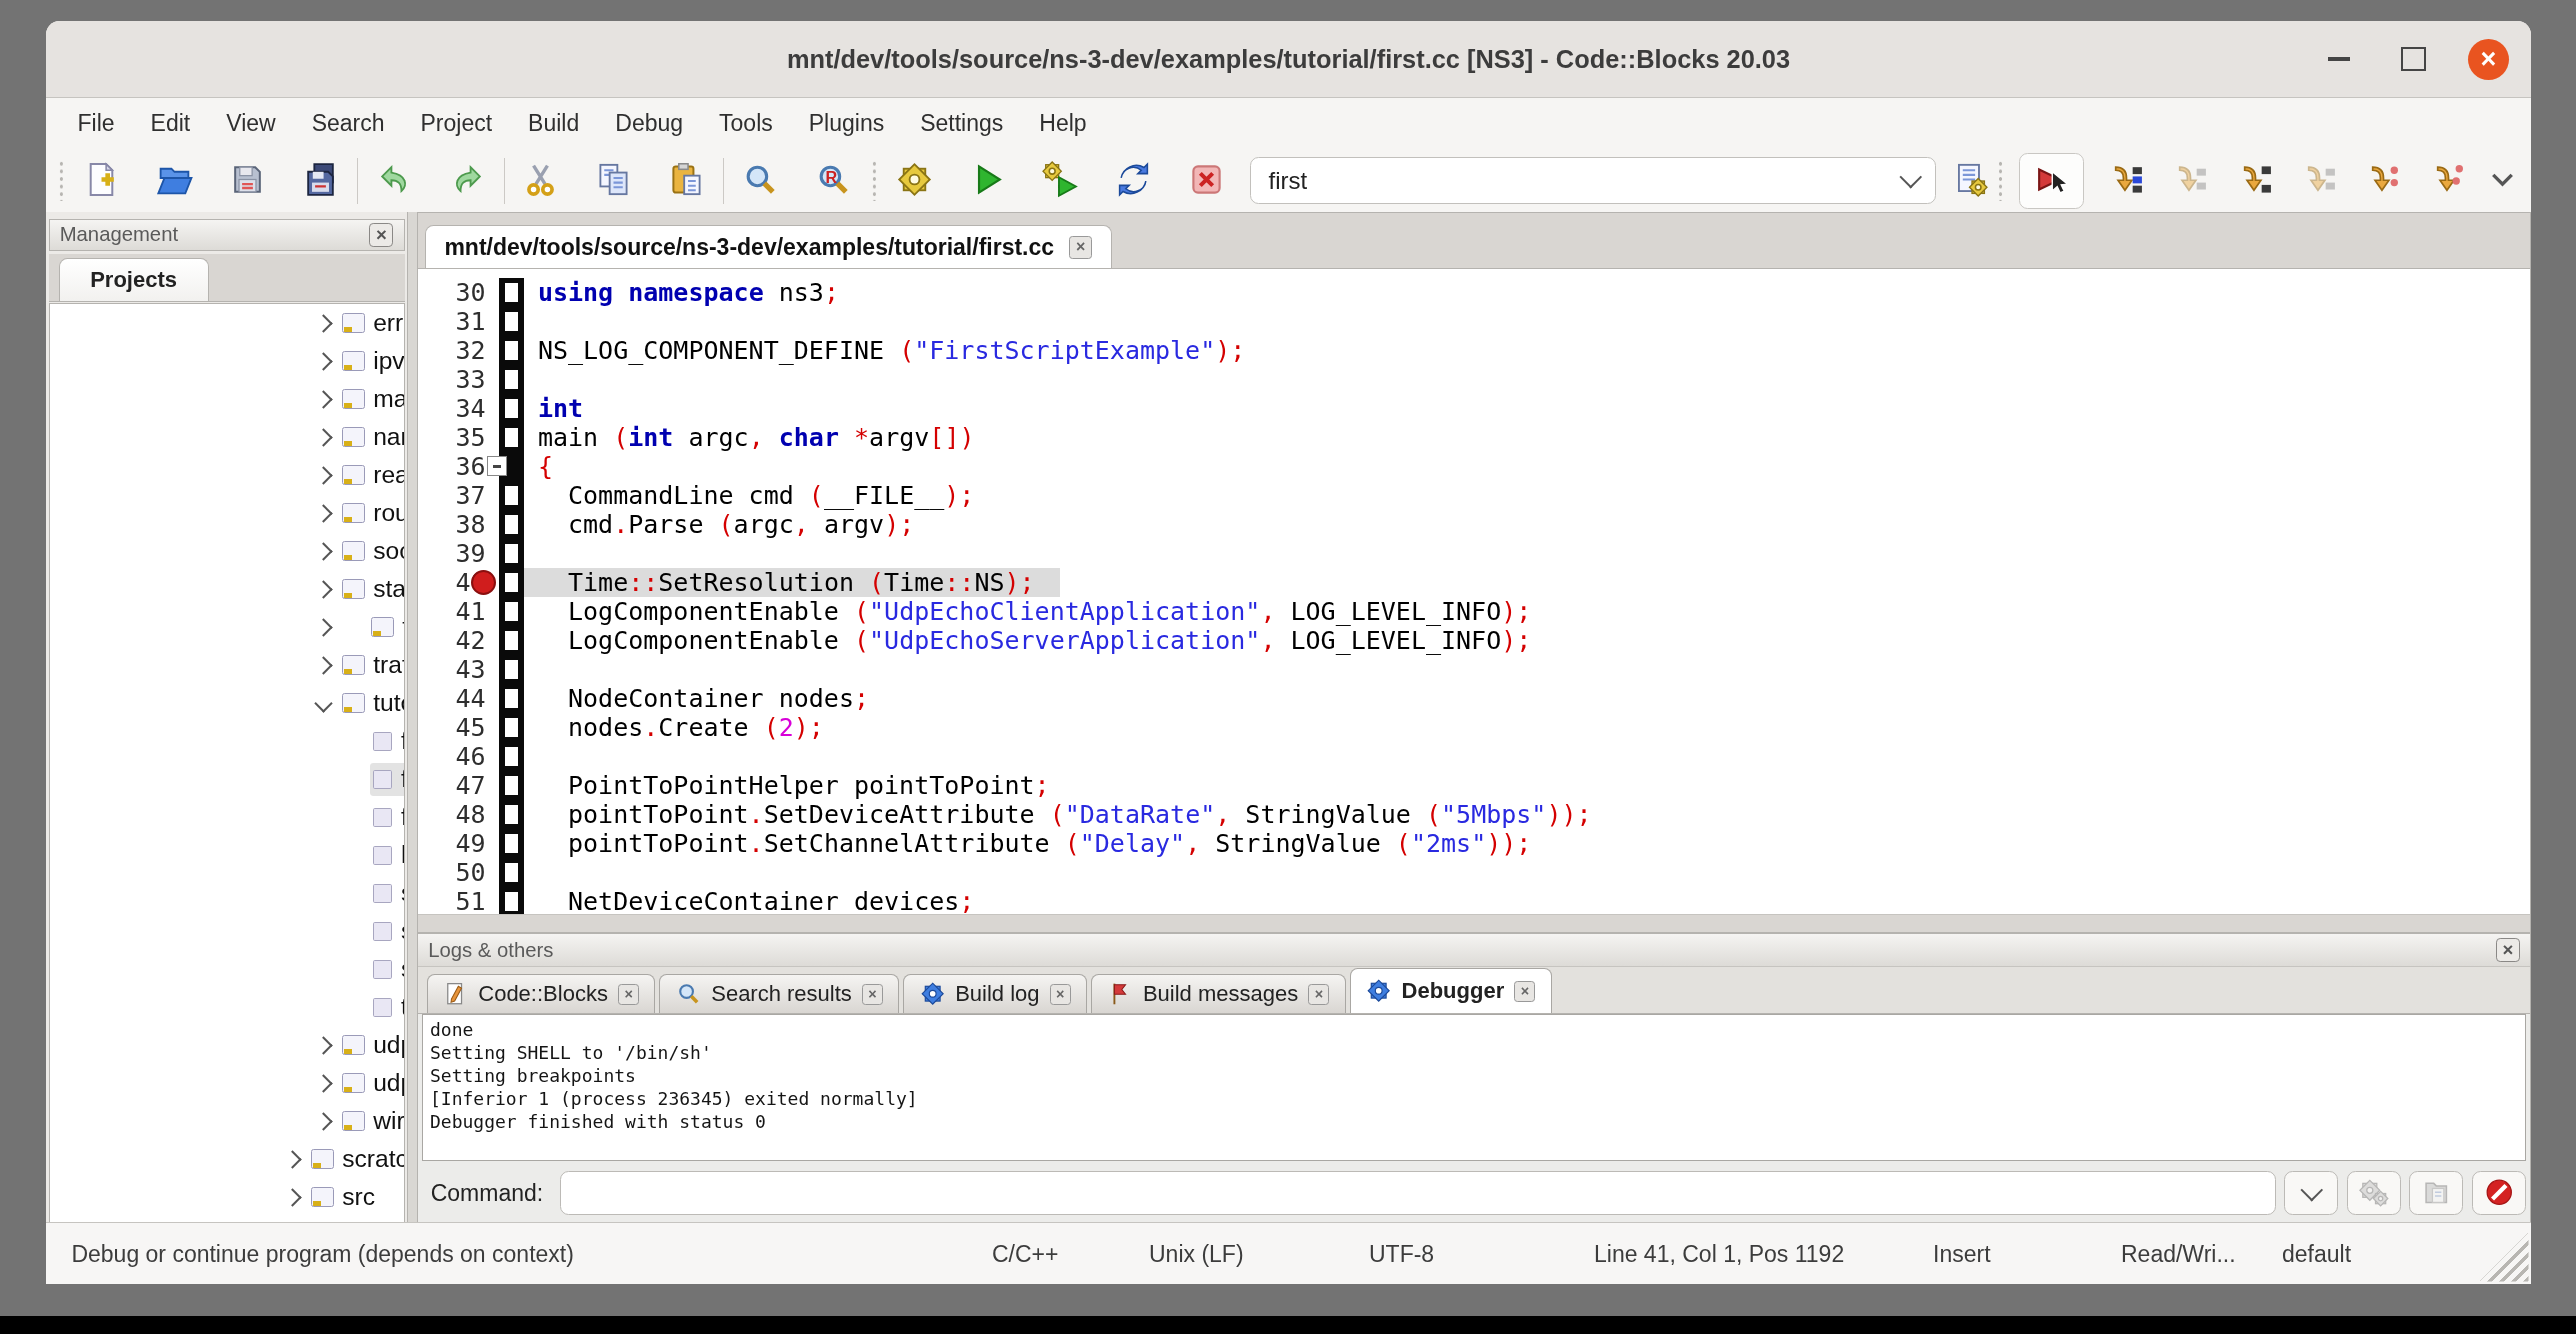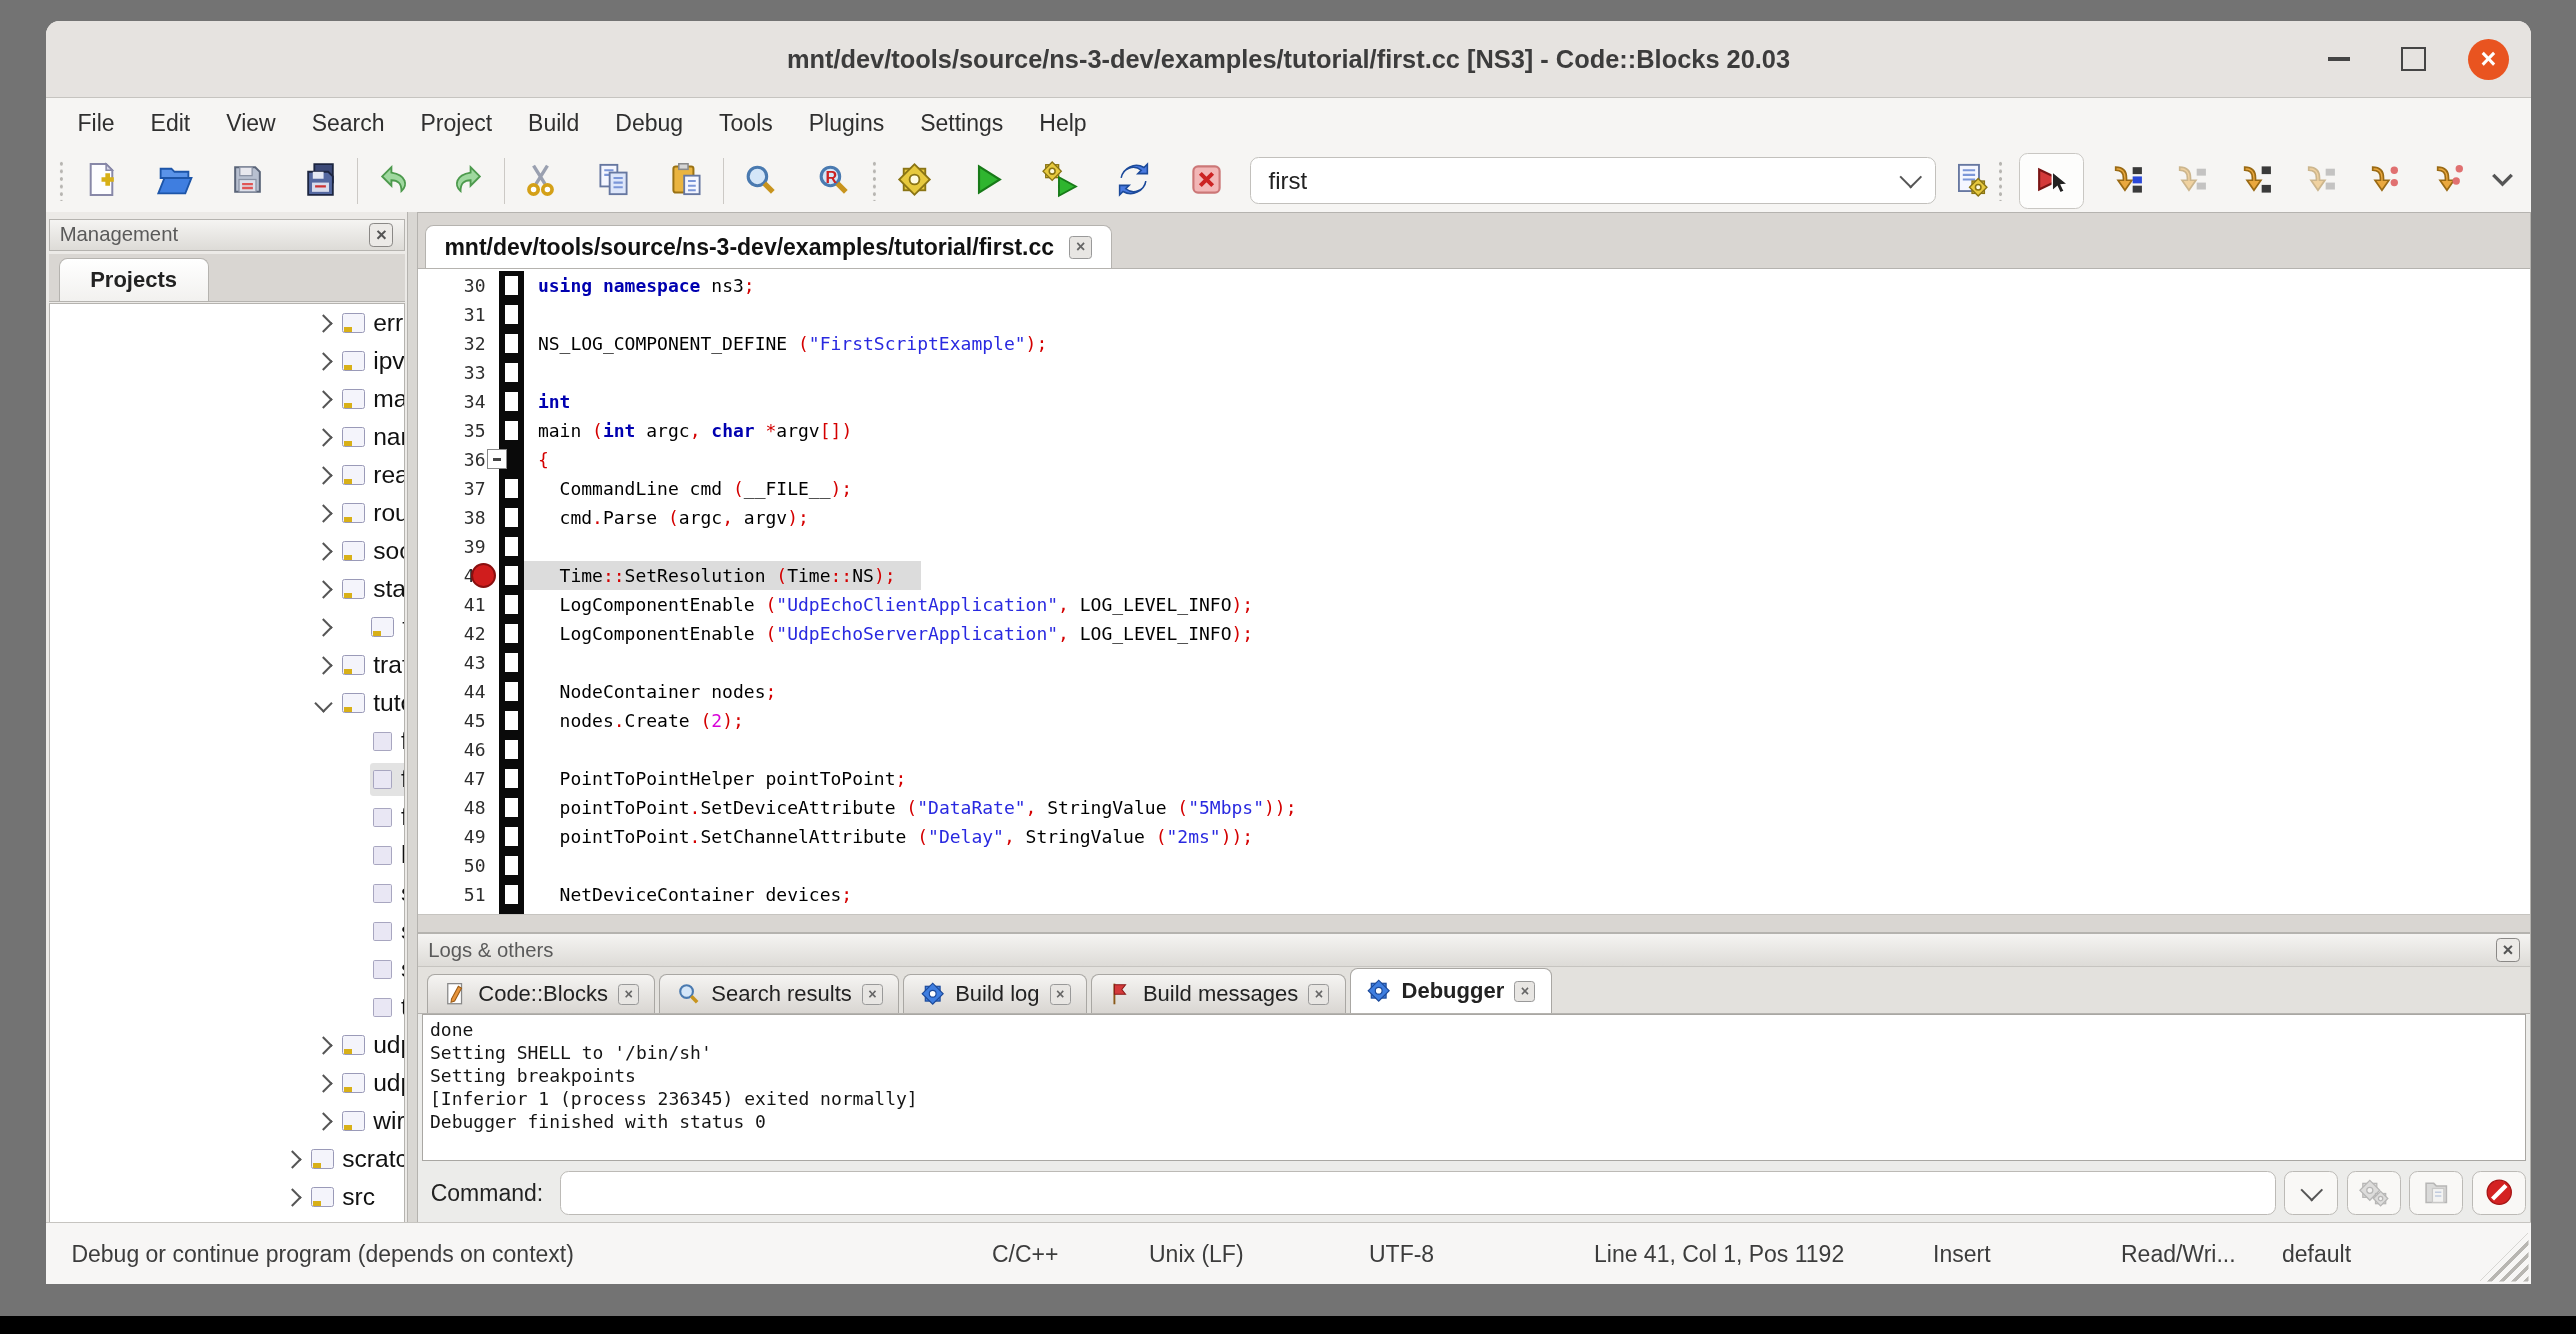--- a/index.html
+++ b/index.html
@@ -78,21 +78,21 @@
   .editor-tabs{height:56px;background:#d9d6d2;border:0.8px solid #b5b3af;border-bottom:none;
                display:flex;align-items:flex-end;padding-left:6.8px;box-sizing:border-box;}
   .editor-tab{height:42px;background:#fff;border:0.8px solid #b5b3af;border-bottom:none;
               border-radius:8.5px 8.5px 0 0;display:flex;align-items:center;gap:15.2px;padding:0 18.6px;
               font-size:23px;font-weight:bold;color:#111;}
   .tab-close{width:23px;height:23px;border:1.7px solid #999;border-radius:3.4px;background:#e8e6e3;
              color:#666;display:flex;align-items:center;justify-content:center;font-size:16px;
              font-weight:bold;box-sizing:border-box;}
   .editor-body{position:absolute;top:56px;left:0;right:0;bottom:290px;background:#fff;
                border:0.8px solid #b5b3af;overflow:hidden;box-sizing:border-box;}
-  .code{font-family:"DejaVu Sans Mono",monospace;font-size:18px;line-height:29px;padding-top:2px;}
+  .code{font-family:"DejaVu Sans Mono",monospace;font-size:25px;line-height:29px;padding-top:9px;}
   .code-line{height:29px;display:flex;white-space:pre;position:relative;align-items:center;}
   .ln{width:81px;text-align:right;padding-right:13.5px;color:#2e2e2e;flex:none;box-sizing:border-box;}
   .mark{width:25.4px;align-self:stretch;background:#0a0a0a;position:relative;flex:none;
         display:flex;align-items:center;justify-content:center;}
   .mark .cell{width:13.5px;height:18.6px;background:#fff;}
   .fold{position:absolute;left:-12px;top:4.2px;width:20.3px;height:20.3px;background:#fff;
         border:1.7px solid #888;box-sizing:border-box;display:flex;align-items:center;
         justify-content:center;z-index:3;}
   .fold i{display:block;width:8.5px;height:2.5px;background:#444;}
   .bp{position:absolute;left:53px;top:1.7px;width:25.4px;height:25.4px;border-radius:50%;

